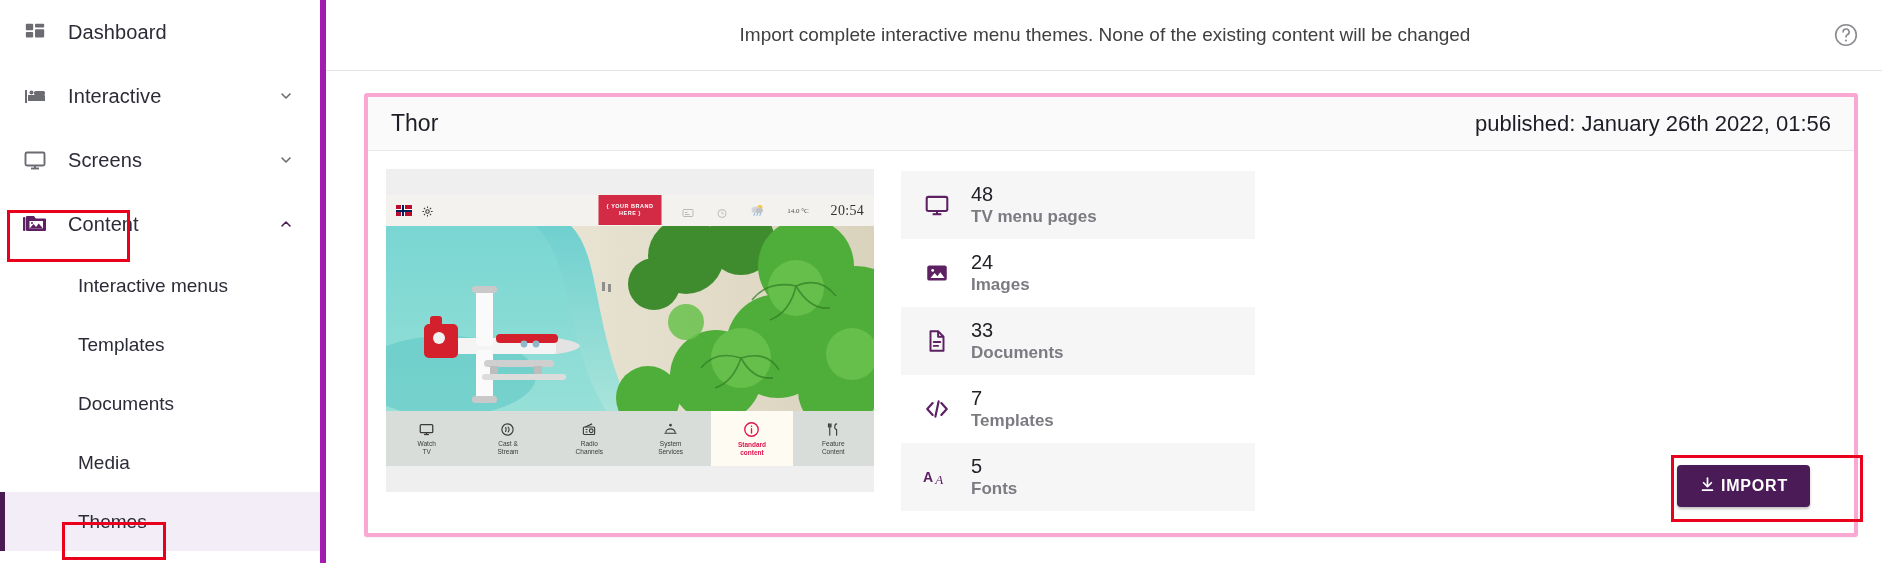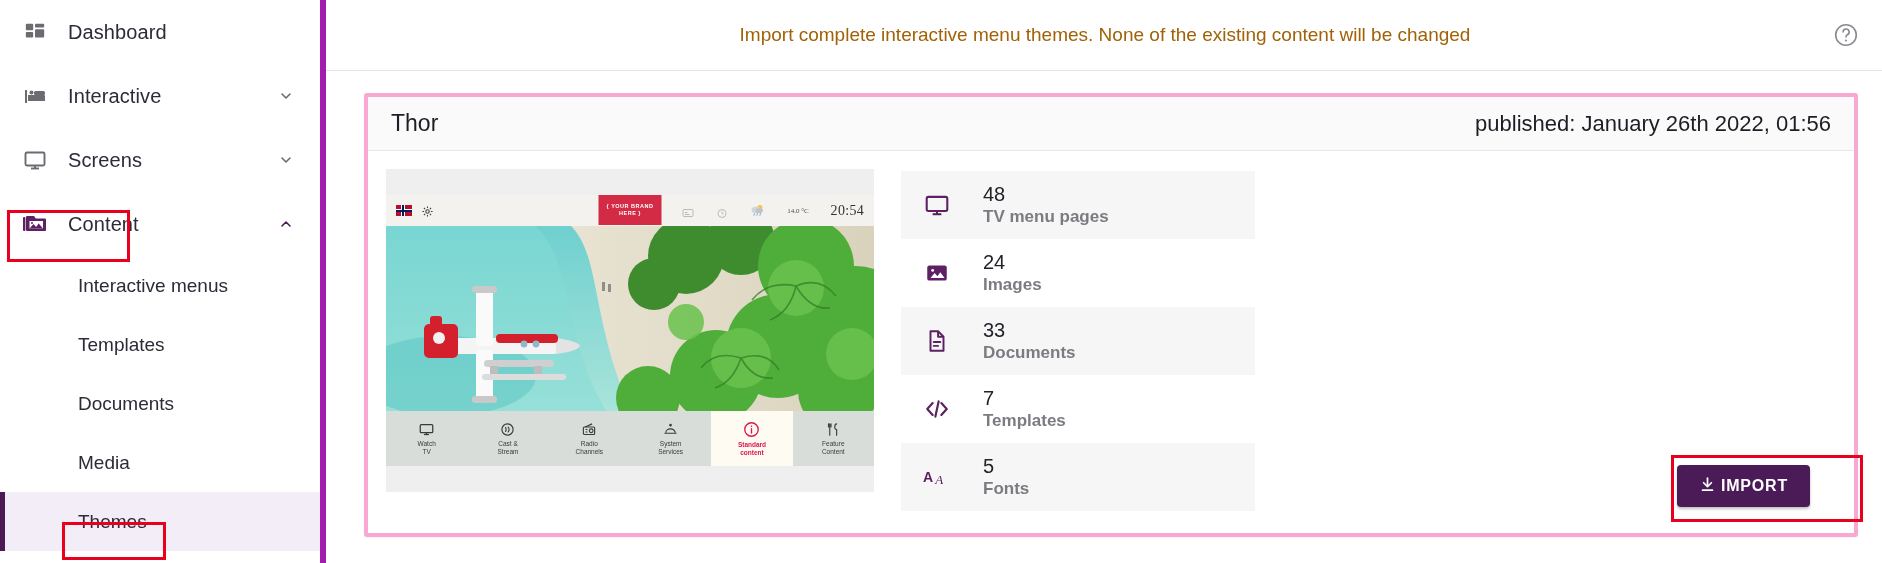--- a/index.html
+++ b/index.html
@@ -58,21 +58,21 @@
   #box-themes  { left: 62px; top: 522px; width: 104px; height: 38px; }
   #box-import  { left: 1671px; top: 455px; width: 192px; height: 67px; }
 
   
   .main { flex: 1; height: 563px; background: #ffffff; position: relative; }
   .topbar {
     height: 71px; border-bottom: 1px solid #e4e4e7;
     display: flex; align-items: center; justify-content: center;
     position: relative;
   }
-  .topbar-text { font-size: 19px; color: #a16207; }
+  .topbar-text { font-size: 19px; color: #404040; }
   .help-icon {
     position: absolute; right: 25px; top: 50%;
     transform: translateY(-50%);
     width: 26px; height: 26px; cursor: pointer;
   }
   .content-area { padding: 22px 26px 0 38px; }
 
   .card {
     border: 4px solid #f9a8d4;
     border-radius: 3px;
@@ -135,21 +135,21 @@
     justify-content: center; gap: 3px; color:#3a3a3a;
   }
   .menu-cell.sel { background: #fdfbf2; color: #e0144c; }
   .menu-cap { font-size: 6.5px; line-height: 8px; text-align:center; }
   .menu-cell.sel .menu-cap { font-weight: 700; }
 
   
   .stats { width: 354px; flex: 0 0 354px; padding-top: 2px; }
   .stat-row {
     display: flex; align-items: center;
-    height: 68px; padding-left: 22px; gap: 32px;
+    height: 68px; padding-left: 22px; gap: 20px;
   }
   .stat-row.alt { background: #f6f6f6; }
   .stat-icon { width: 28px; height: 28px; flex: 0 0 28px;
                display:flex; align-items:center; justify-content:center; color:#5c2063; }
   .stat-num { font-size: 20px; color: #222229; line-height: 23px; }
   .stat-lab { font-size: 17px; color: #7b7b82; line-height: 21px; font-weight: bold; }
 
   
   .rightcol { flex: 1; padding: 10px 4px 0 10px; position: relative; }
   .desc { font-size: 18px; color: #555558; }

